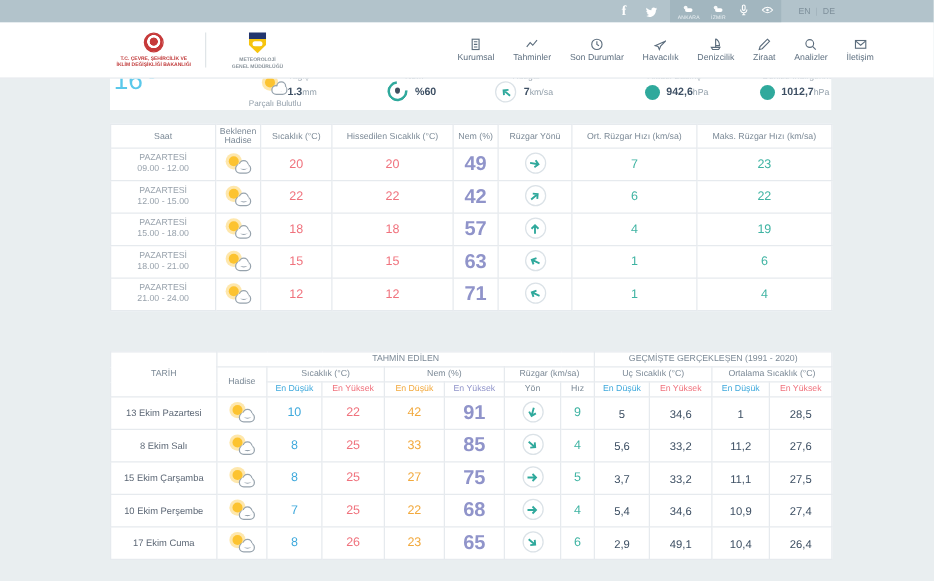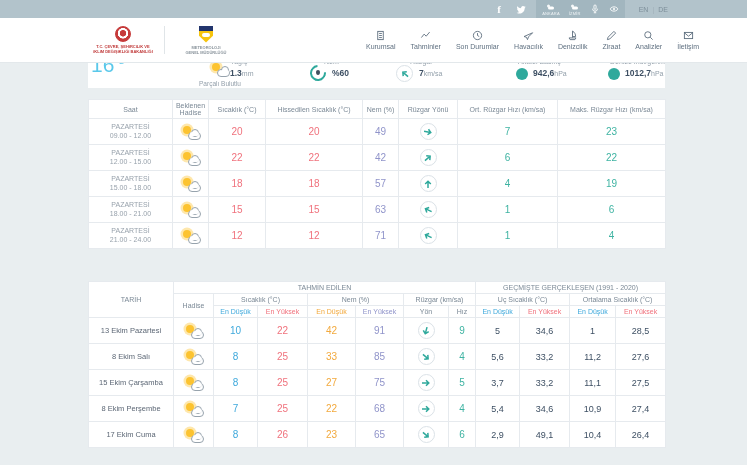--- a/index.html
+++ b/index.html
@@ -74,21 +74,21 @@
   table { border-collapse:collapse; table-layout:fixed; width:577px; background:#fff; margin-top:4px; }
   th, td { border:1px solid #e6eaee; text-align:center; padding:0; font-weight:normal; }
   thead th { font-size:7px; color:#7b8996; height:19px; }
   .t5 thead th { height:12px; }
   tbody td { height:26px; }
   .saat-line { font-size:7px; color:#98a2ac; line-height:1.25; }
   .date-cell { font-size:7.5px; color:#5c6775; }
   .c-red { color:#f0727d; font-size:10px; }
   .c-blue { color:#3fa9dc; font-size:10px; }
   .c-orange { color:#f2a93d; font-size:10px; }
-  .c-purple { color:#9094ca; font-size:10px; }
+  .c-purple { color:#9094ca; font-size:16px;font-weight:bold; }
   .c-teal { color:#3eb3a2; font-size:10px; }
   .c-dark { color:#3d4f63; font-size:9px; }
   .h-blue { color:#3fa9dc; } .h-red { color:#f0727d; } .h-orange { color:#f2a93d; } .h-purple { color:#9094ca; }
 </style>
 </head>
 <body>
 
 <div class="topbar">
   <span class="soc fb">f</span>
   <span class="soc">
@@ -464,21 +464,21 @@
               </svg>
             </span></td>
     <td class="c-teal">5</td>
     <td class="c-dark">3,7</td>
     <td class="c-dark">33,2</td>
     <td class="c-dark">11,1</td>
     <td class="c-dark">27,5</td>
   </tr>
 
   <tr>
-    <td class="date-cell">8 Ekim Perşembe</td>
+    <td class="date-cell">10 Ekim Perşembe</td>
     <td><span class="wicon"><i class="sun"></i><i class="cloud"></i></span></td>
     <td class="c-blue">7</td>
     <td class="c-red">25</td>
     <td class="c-orange">22</td>
     <td class="c-purple">68</td>
     <td><span class="dircircle">
         <svg viewBox="0 0 10 10" style="transform: rotate(0deg);">
                 <path d="M1 5h6.5M5 2.2L7.8 5 5 7.8"></path>
               </svg>
             </span></td>

